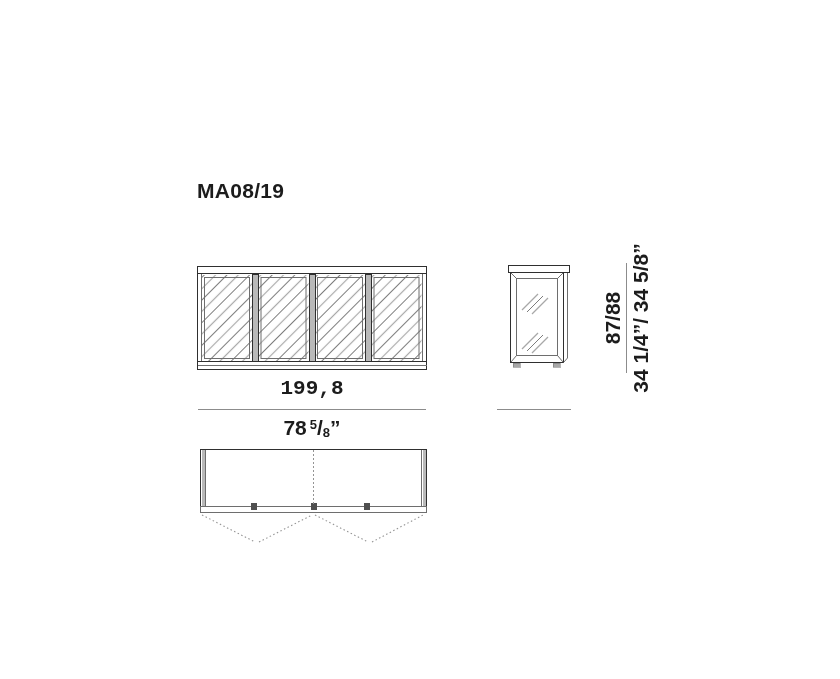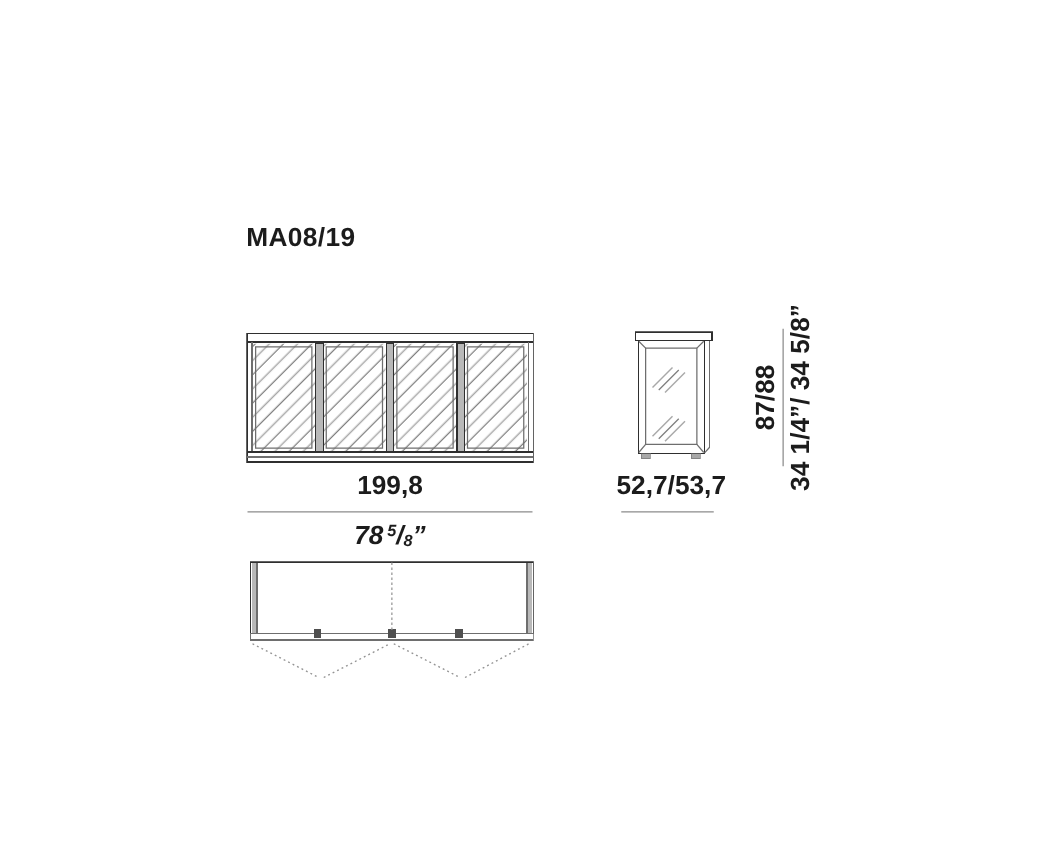--- a/index.html
+++ b/index.html
@@ -148,25 +148,24 @@
       <line x1="221.5" y1="1" x2="221.5" y2="57" class="st-thin"></line>
       <rect x="0.5" y="57.5" width="226" height="5.5" class="st-thin"></rect>
       <rect x="51" y="54" width="6" height="7" class="hinge"></rect>
       <rect x="110.5" y="54" width="6" height="7" class="hinge"></rect>
       <rect x="164" y="54" width="6" height="7" class="hinge"></rect>
     </g>
     <line x1="113.5" y1="1" x2="113.5" y2="57" class="dash-center"></line>
     <path d="M2,66 L55,93 M59,93 L112,66 M115,66 L168,93 M172,93 L225,65" class="dash-swing"></path>
   </svg>
 
-  <div class="dim dim-center" style="left:232px; top:349px; width:160px;">199,8</div>
+  <div class="dim dim-center" style="left:232px; top:349px; width:160px;font-family:Liberation Mono, monospace;">199,8</div>
   <div class="dimline" style="left:198px; top:381px; width:228px;"></div>
-  <div class="dim dim-center" style="left:212px; top:385px; width:200px;font-style:italic;"><span>78</span><sup class="frac-n">5</sup><span>/</span><sub class="frac-d">8</sub><span>”</span></div>
+  <div class="dim dim-center" style="left:212px; top:385px; width:200px;"><span>78</span><sup class="frac-n">5</sup><span>/</span><sub class="frac-d">8</sub><span>”</span></div>
 
-  <div class="dim dim-center" style="left:457px; top:349px; width:160px;">52,7/53,7</div>
   <div class="dimline" style="left:497px; top:381px; width:74px;"></div>
 
   <div class="vblock" style="left:538px; top:262px; width:178px; height:56px;">
     <div class="dim dim-center">87/88</div>
     <div class="vdivider"></div>
     <div class="dim dim-center">34 1/4”/ 34 5/8”</div>
   </div>
 
 </div>
 

